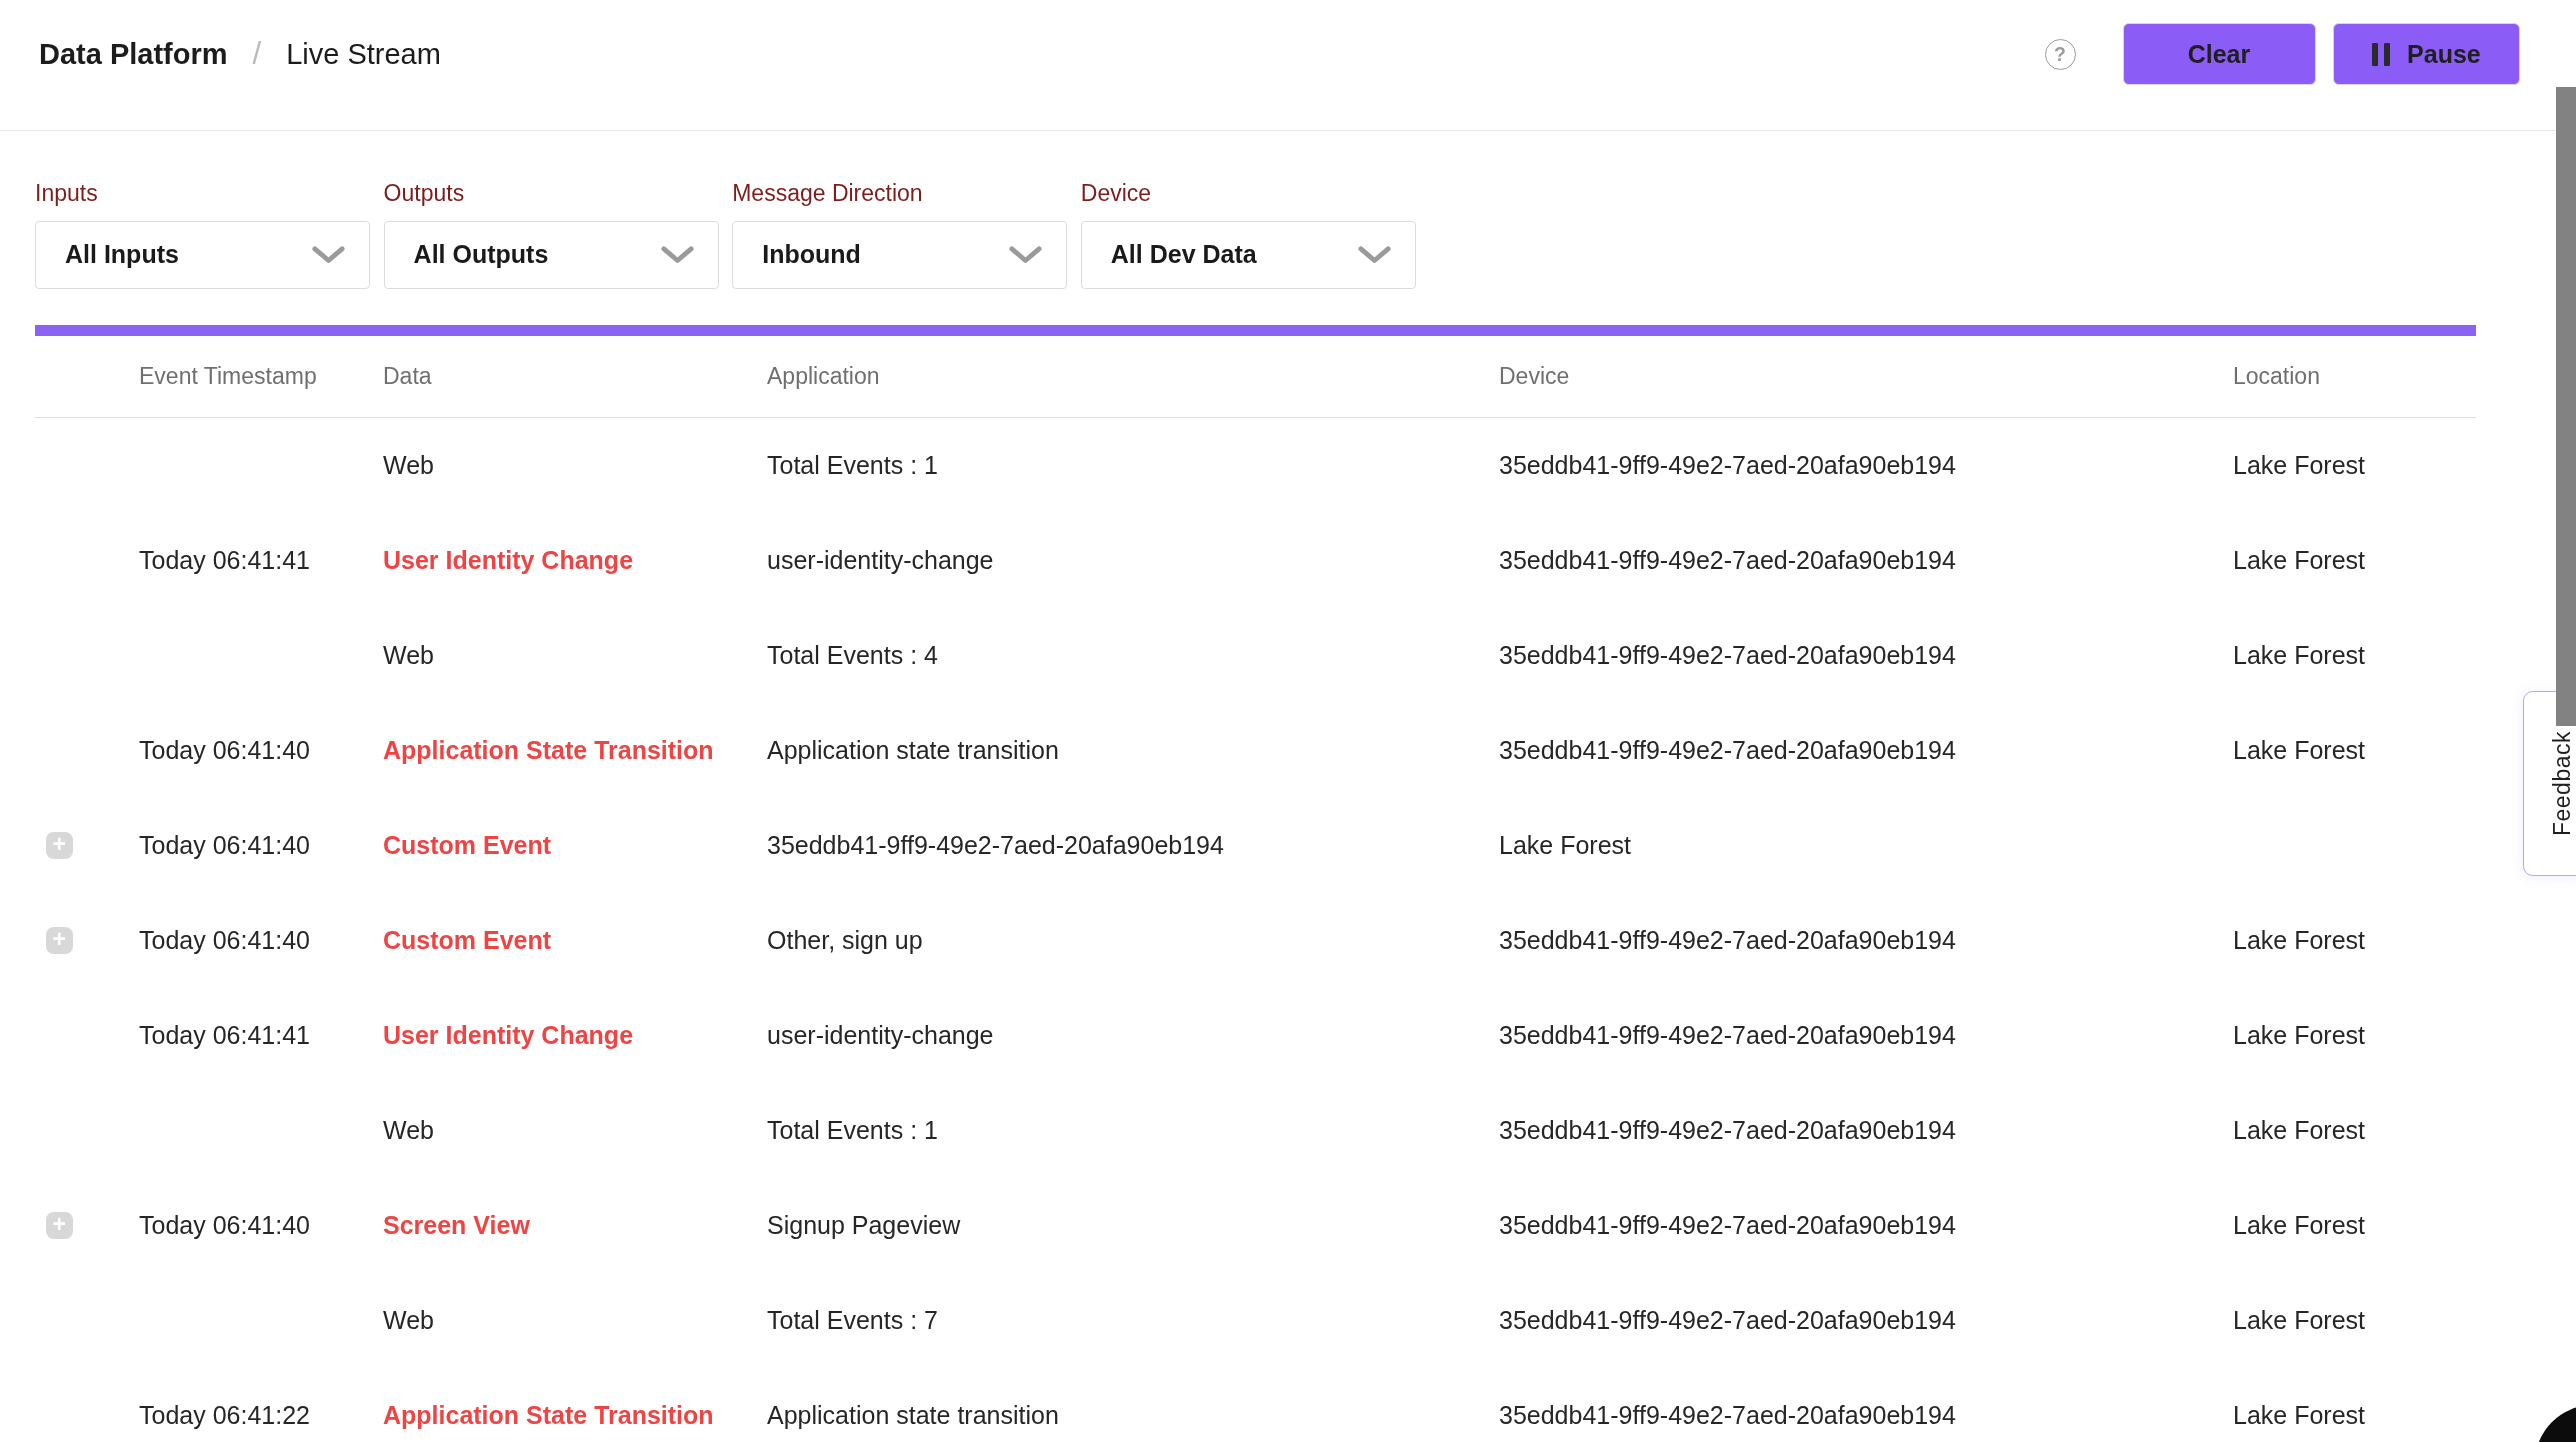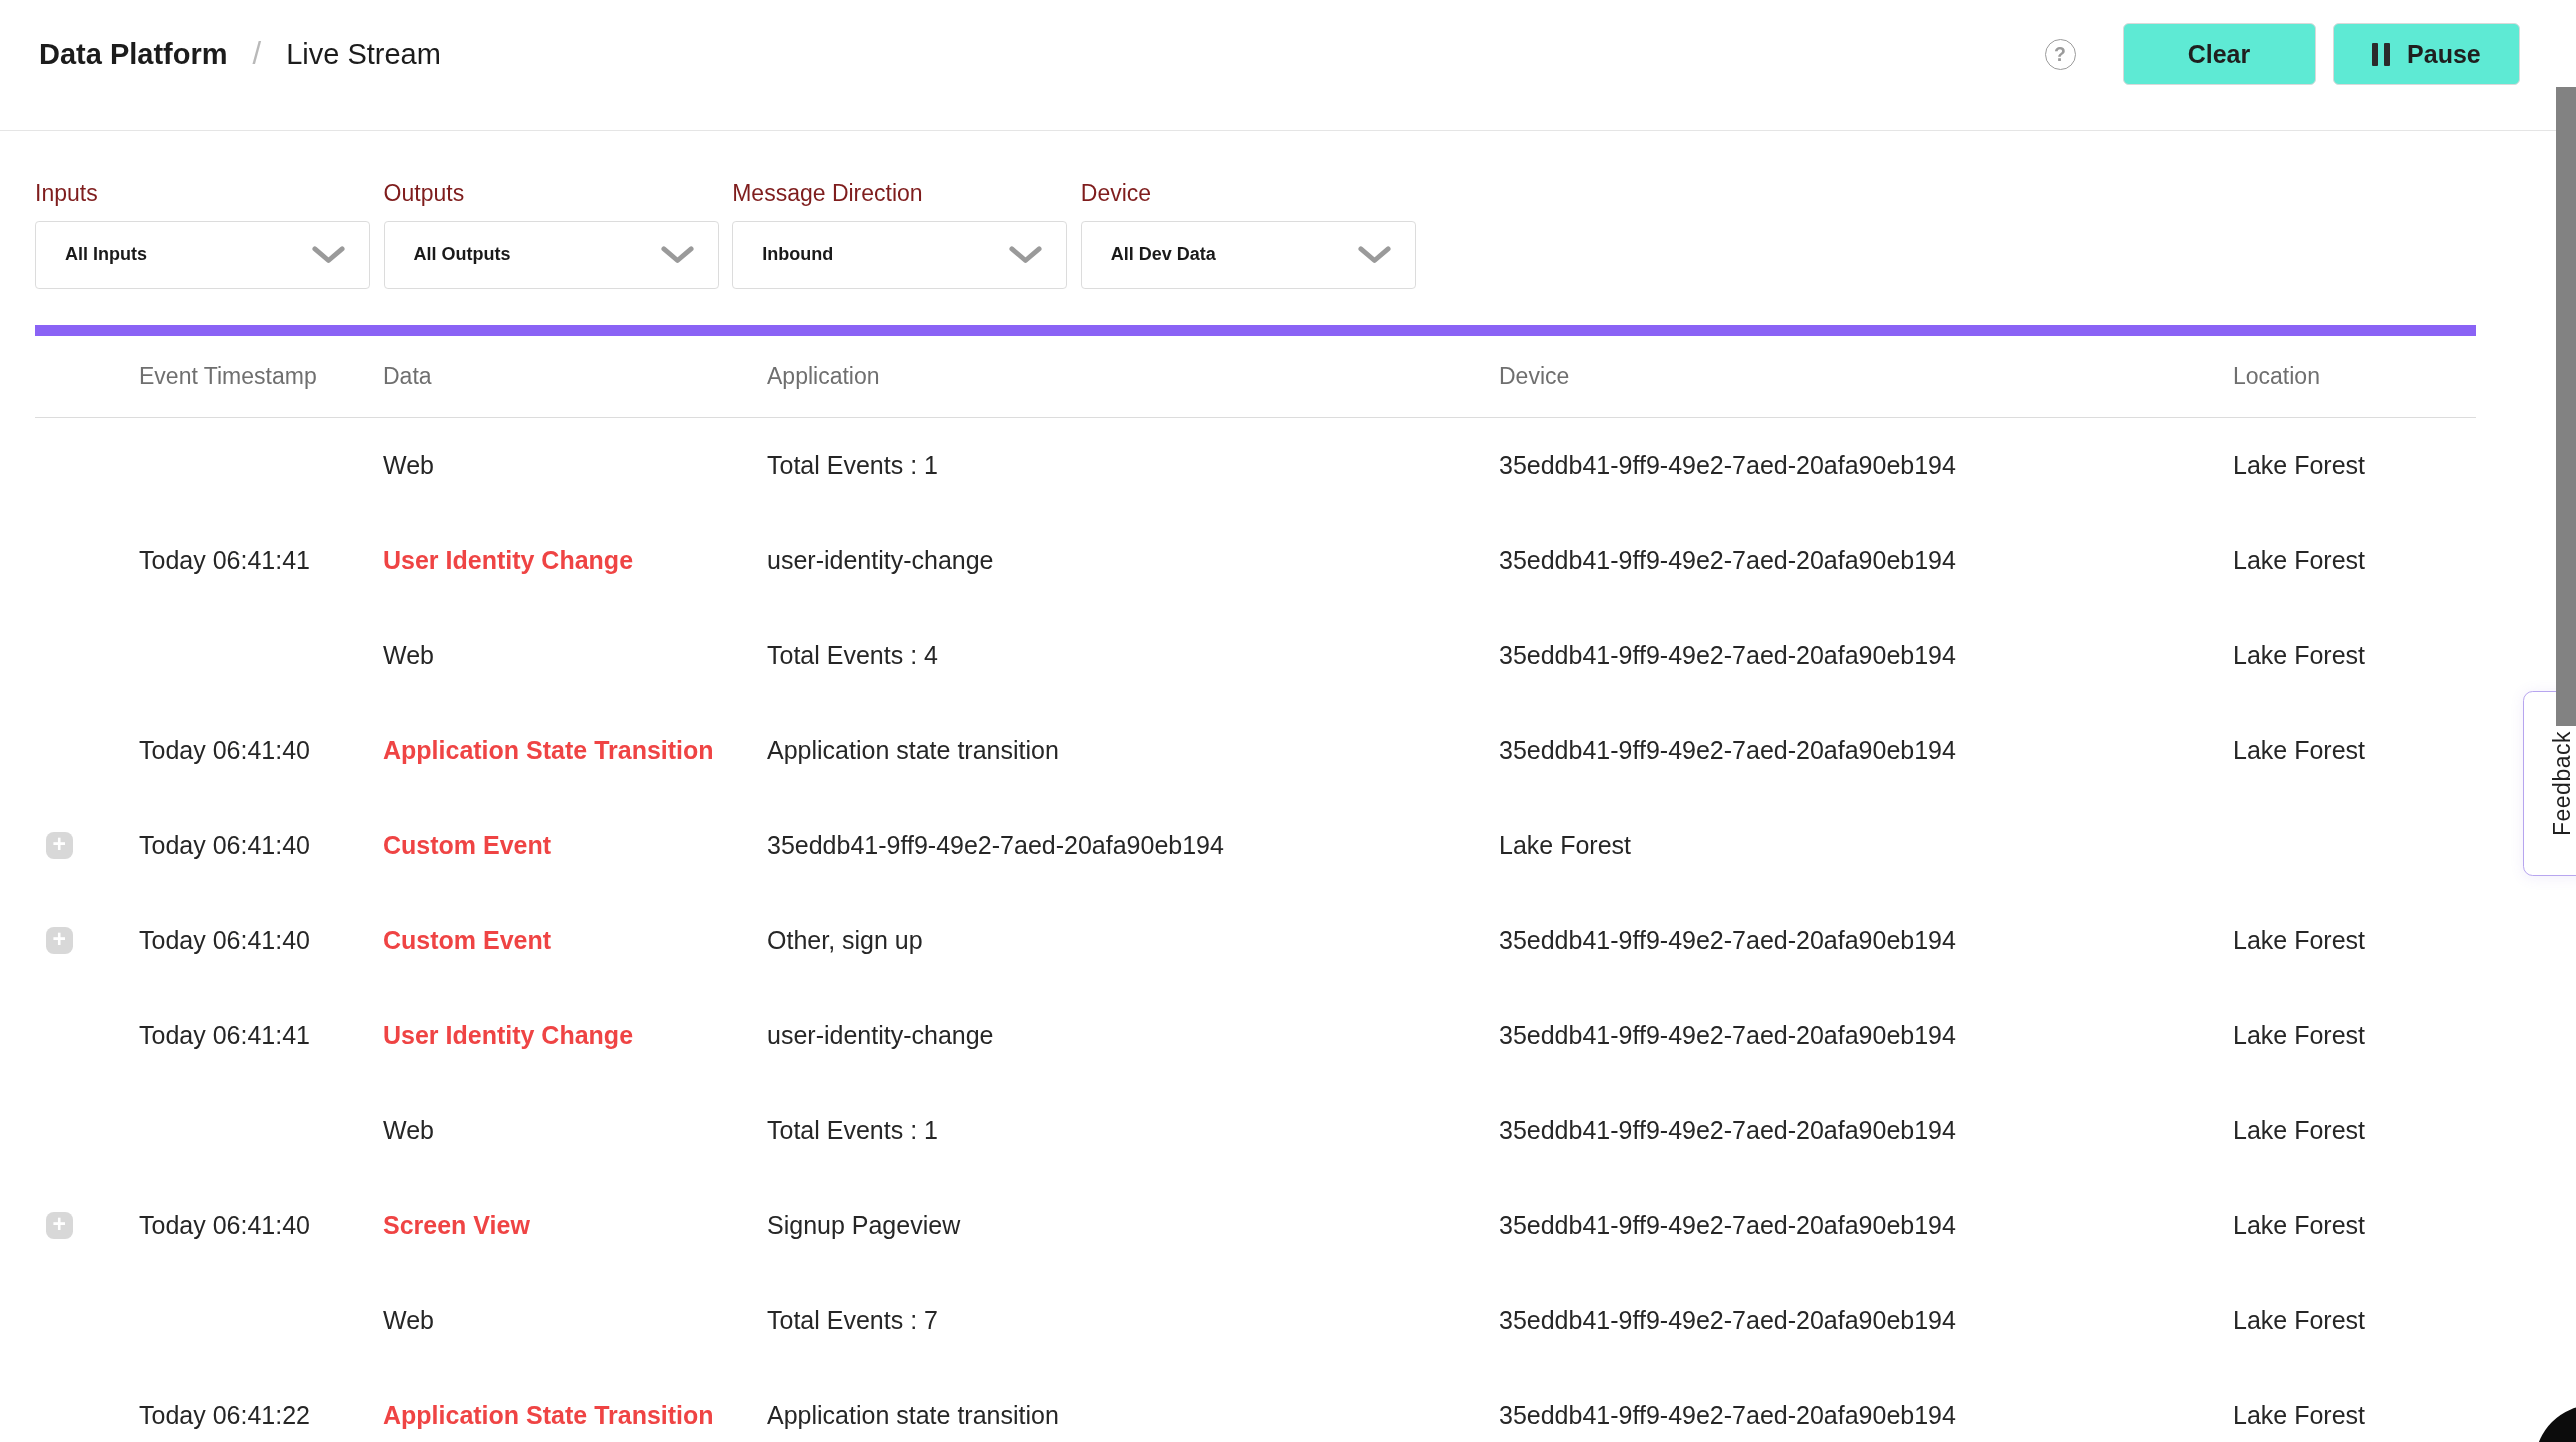--- a/index.html
+++ b/index.html
@@ -11,35 +11,35 @@
   .topbar { height:131px; border-bottom:1px solid #e5e5e5; display:flex;
     align-items:flex-start; padding:23px 56px 0 39px; }
   .breadcrumb { display:flex; align-items:center; height:62px; font-size:29px; }
   .crumb-section { font-weight:700; color:#1c1c1c; }
   .crumb-sep { color:#b9b9b9; font-weight:300; margin:0 25px; font-size:31px; }
   .crumb-page { font-weight:500; color:#1c1c1c; }
   .topbar-actions { margin-left:auto; display:flex; align-items:center; height:62px; }
   .help-icon { width:31px; height:31px; border:1.9px solid #9b9b9b; border-radius:50%;
     color:#9b9b9b; font-size:19.4px; font-weight:700; display:flex; align-items:center;
     justify-content:center; margin-right:47px; cursor:pointer; }
-  .btn { height:62px; background:#5eead4; border:1px solid #d9d9d9; border-radius:5.8px;
+  .btn { height:62px; background:#8b5cf6; border:1px solid #d9d9d9; border-radius:5.8px;
     font-size:25px; font-weight:700; color:#1f1f1f; display:flex; align-items:center;
     justify-content:center; cursor:pointer; font-family:inherit; }
   .btn-clear { width:193px; margin-right:17.5px; }
   .btn-pause { width:187px; }
   .pause-icon { display:inline-flex; gap:5.8px; margin-right:17.5px; }
   .pause-icon i { display:block; width:5.8px; height:23px; background:#2b2b2b; border-radius:1px; }
 
   
   .filters { padding:49px 0 0 35px; display:flex; gap:13.6px; }
   .filter-group { width:335px; }
   .filter-label { font-size:23px; color:#7f1d1d; margin-bottom:13.6px; }
   .filter-select { height:68px; border:1px solid #dcdcdc; border-radius:3.9px; background:#fff;
     display:flex; align-items:center; padding:0 23px 0 29px; cursor:pointer; }
-  .filter-value { font-size:18px; font-weight:700; color:#1a1a1a; }
+  .filter-value { font-size:25px; font-weight:700; color:#1a1a1a; }
   .chevron { margin-left:auto; display:block; }
 
   
   .accent-bar { margin:36px 0 0 35px; width:2441px; height:11.6px; background:#8a63f5; }
 
   
   .stream-table { margin-left:35px; width:2441px; }
   .thead, .trow { display:grid;
     grid-template-columns:104px 244px 384px 732px 734px 244px; align-items:center; }
   .thead { height:82px; border-bottom:1px solid #dcdcdc; font-size:23px; color:#6f6f6f; }

